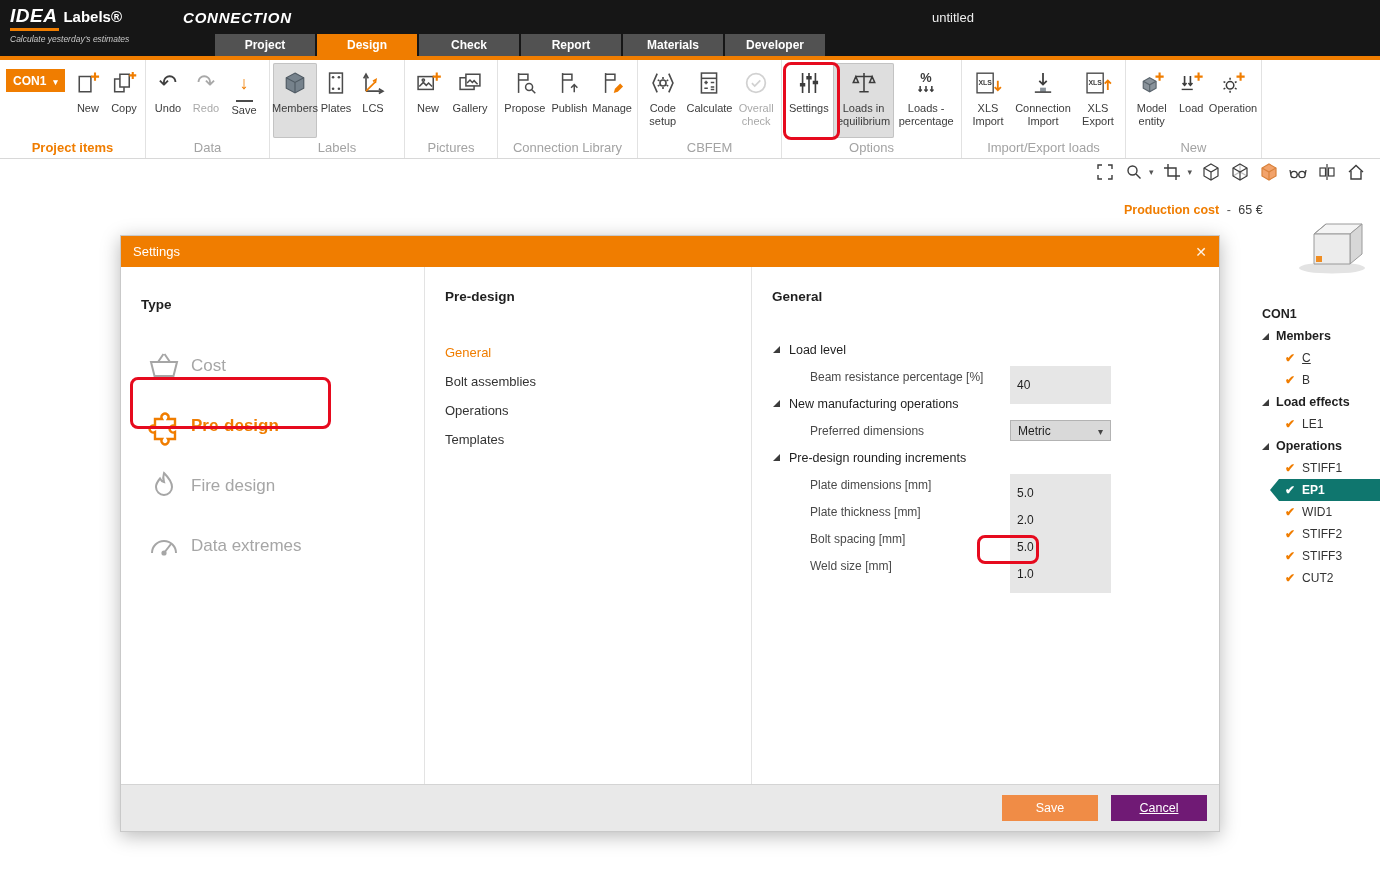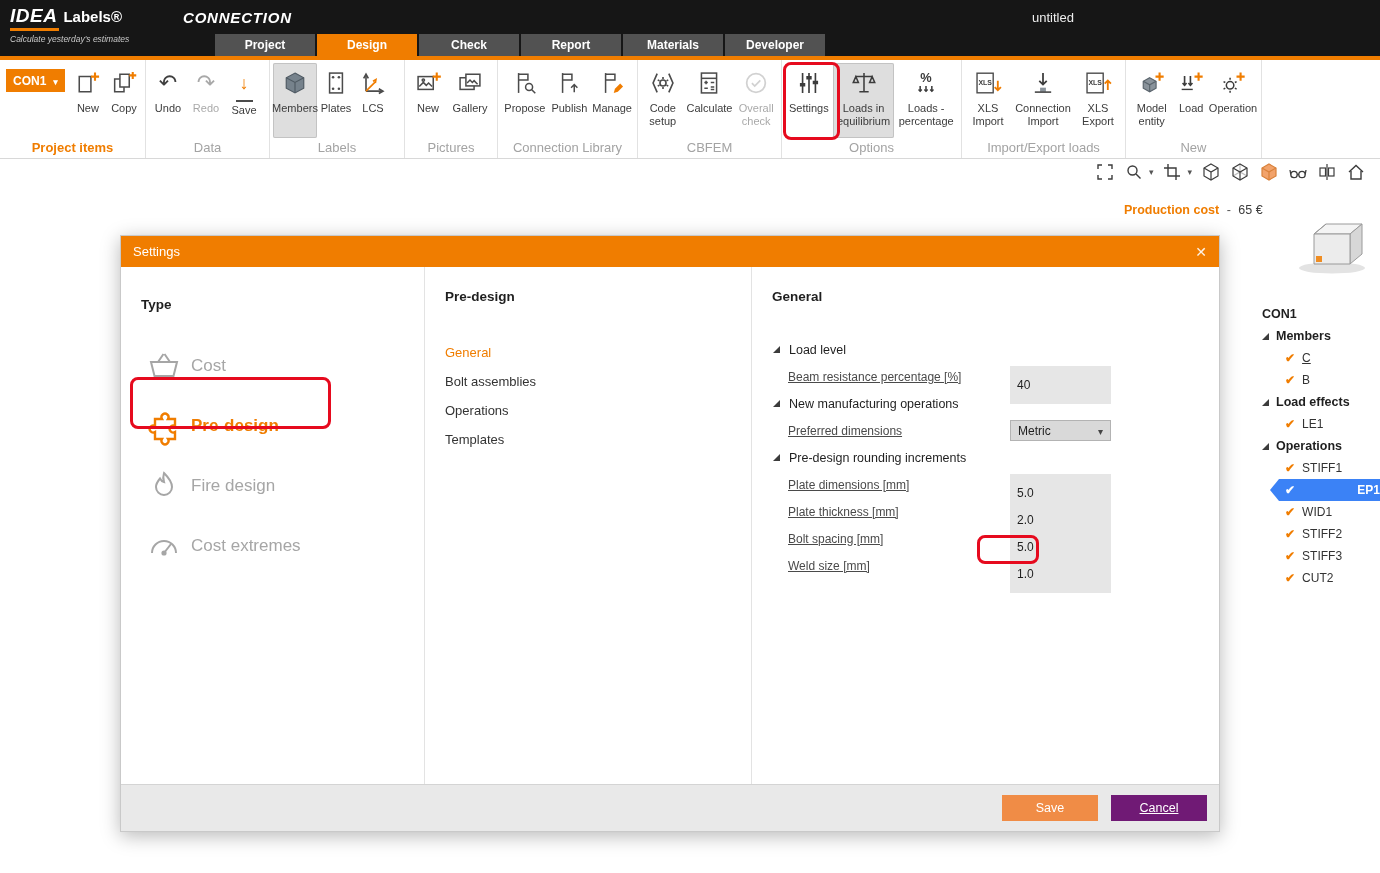--- a/index.html
+++ b/index.html
@@ -12,21 +12,21 @@
   .header{position:absolute;left:0;top:0;width:1380px;height:56px;background:#161616;
           border-bottom:4px solid #F07D00;}
   .logo{position:absolute;left:10px;top:5px;color:#fff;}
   .logo-row{display:flex;align-items:baseline;gap:4px;}
   .logo-idea{font-size:19px;font-weight:900;font-style:italic;letter-spacing:.5px;
              border-bottom:3px solid #F07D00;padding:0 2px 1px 0;}
   .logo-statica{font-size:15px;font-weight:700;}
   .logo-tag{font-size:8.5px;font-style:italic;color:#c9c9c9;margin-top:3px;}
   .app-name{position:absolute;left:183px;top:9px;color:#fff;font-size:15px;font-weight:900;
             font-style:italic;letter-spacing:.8px;}
-  .doc-title{position:absolute;left:1032px;top:10px;color:#eee;font-size:13px;}
+  .doc-title{position:absolute;left:932px;top:10px;color:#eee;font-size:13px;}
   .tabs{position:absolute;left:215px;bottom:0;display:flex;gap:2px;}
   .tab{width:100px;height:22px;line-height:22px;text-align:center;background:#525252;
        color:#fff;font-size:12px;font-weight:700;cursor:default;}
   .tab.active{background:#F07D00;}
 
   
   .ribbon{position:absolute;left:0;top:60px;width:1380px;height:98px;background:#fff;
           border-bottom:1px solid #d8d8d8;display:flex;}
   .rgroup{position:relative;height:98px;border-right:1px solid #e2e2e2;box-sizing:border-box;}
   .g1{width:146px;} .g2{width:124px;} .g3{width:135px;} .g4{width:93px;} .g5{width:140px;}
@@ -83,21 +83,21 @@
   .t-lb{font-size:17px;color:#a6a6a6;}
   .type-item.active .t-lb{color:#F07D00;font-weight:700;}
   .nav-list{margin-top:34px;}
   .nav-item{height:29px;display:flex;align-items:center;font-size:13px;color:#333;cursor:pointer;}
   .nav-item.active{color:#F07D00;}
   .panel-rows{margin-top:32px;}
   .sec-row{height:27px;display:flex;align-items:center;position:relative;}
   .sec-row .tri{width:0;height:0;border-left:7px solid transparent;border-bottom:7px solid #3c3c3c;
                 margin:0 9px 0 1px;}
   .sec-lb{font-size:12.5px;color:#1f1f1f;}
-  .child-lb{font-size:12px;color:#4a4a4a;margin-left:16px;text-decoration:underline;}
+  .child-lb{font-size:12px;color:#4a4a4a;margin-left:38px;}
   .fld{position:absolute;left:238px;top:3px;width:101px;height:38px;background:#E6E6E6;border:none;
        font-size:12px;color:#1f1f1f;padding:0 7px;box-sizing:border-box;
        font-family:"Liberation Sans",sans-serif;}
   .sel{position:absolute;left:238px;top:3px;width:101px;height:21px;background:#D9D9D9;
        border:1px solid #b3b3b3;box-sizing:border-box;display:flex;align-items:center;
        font-size:12px;color:#1f1f1f;padding:0 7px;cursor:pointer;}
   .sel-caret{margin-left:auto;}
   .sel-caret::after{content:"▾";font-size:10px;color:#444;}
   .dlg-footer{position:absolute;left:0;bottom:0;width:100%;height:47px;background:#E9E9E9;
               border-top:1px solid #d4d4d4;box-sizing:border-box;display:flex;align-items:center;
@@ -115,22 +115,22 @@
   .cube-thumb{position:absolute;left:1286px;top:216px;}
   .tree{position:absolute;left:1255px;top:303px;width:125px;font-size:12px;color:#333;}
   .trow{height:22px;display:flex;align-items:center;gap:7px;box-sizing:border-box;}
   .trow.root{padding-left:7px;font-size:12.5px;font-weight:700;color:#1f1f1f;}
   .trow.grp{padding-left:7px;font-weight:700;color:#1f1f1f;font-size:12.5px;}
   .expander{width:0;height:0;border-left:7px solid transparent;border-bottom:7px solid #3c3c3c;}
   .trow.leaf{padding-left:30px;}
   .chk{color:#F07D00;font-weight:700;font-size:12px;line-height:1;}
   .chk::before{content:"✔";}
   .u{text-decoration:underline;}
-  .trow.leaf.selected{margin-left:15px;padding-left:15px;background:#3b82f6;color:#fff;
-       font-weight:700;clip-path:polygon(9px 0,100% 0,100% 100%,9px 100%,0 50%);justify-content:space-between;}
+  .trow.leaf.selected{margin-left:15px;padding-left:15px;background:#0f766e;color:#fff;
+       font-weight:700;clip-path:polygon(9px 0,100% 0,100% 100%,9px 100%,0 50%);}
   .trow.leaf.selected .chk{color:#fff;}
 </style>
 </head>
 <body>
 
 <div class="header">
   <div class="logo">
     <div class="logo-row">
       <span class="logo-idea">IDEA</span>
       <span class="logo-statica">Labels®</span>
@@ -551,21 +551,21 @@
           <span class="t-lb">Fire design</span>
         </div>
         <div class="type-item">
           <span class="t-ic">
             <svg width="40" height="40" viewBox="0 0 40 40" fill="none" stroke="#a6a6a6" stroke-width="2">
                 <path d="M8 27a12 12 0 0 1 24 0"></path>
                 <path d="M20 27l7-9"></path>
                 <circle cx="20" cy="27" r="1.6" fill="#a6a6a6"></circle>
               </svg>
           </span>
-          <span class="t-lb">Cost extremes</span>
+          <span class="t-lb">Data extremes</span>
         </div>
       </div>
     </div>
 
     <div class="col2">
       <div class="col-header">Pre-design</div>
       <div class="nav-list">
         <div class="nav-item active">General</div>
         <div class="nav-item">Bolt assemblies</div>
         <div class="nav-item">Operations</div>

